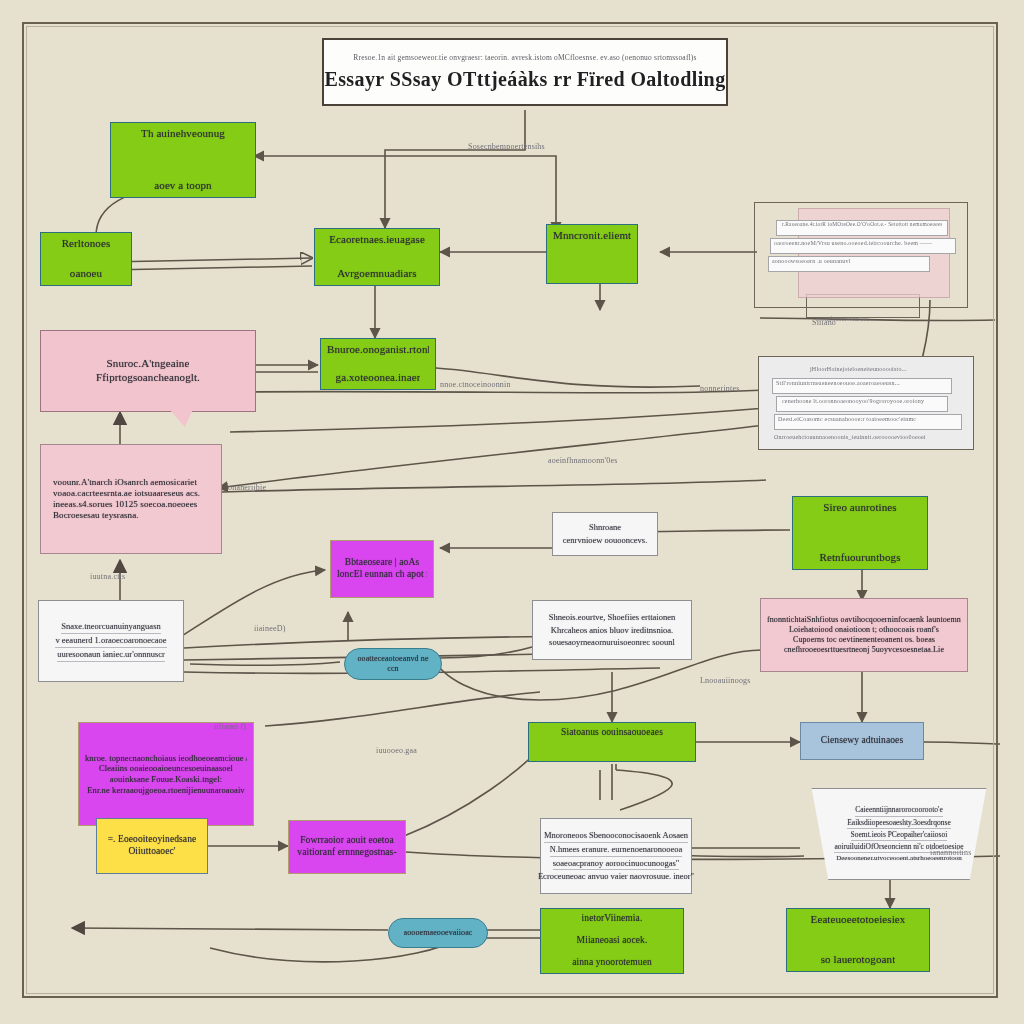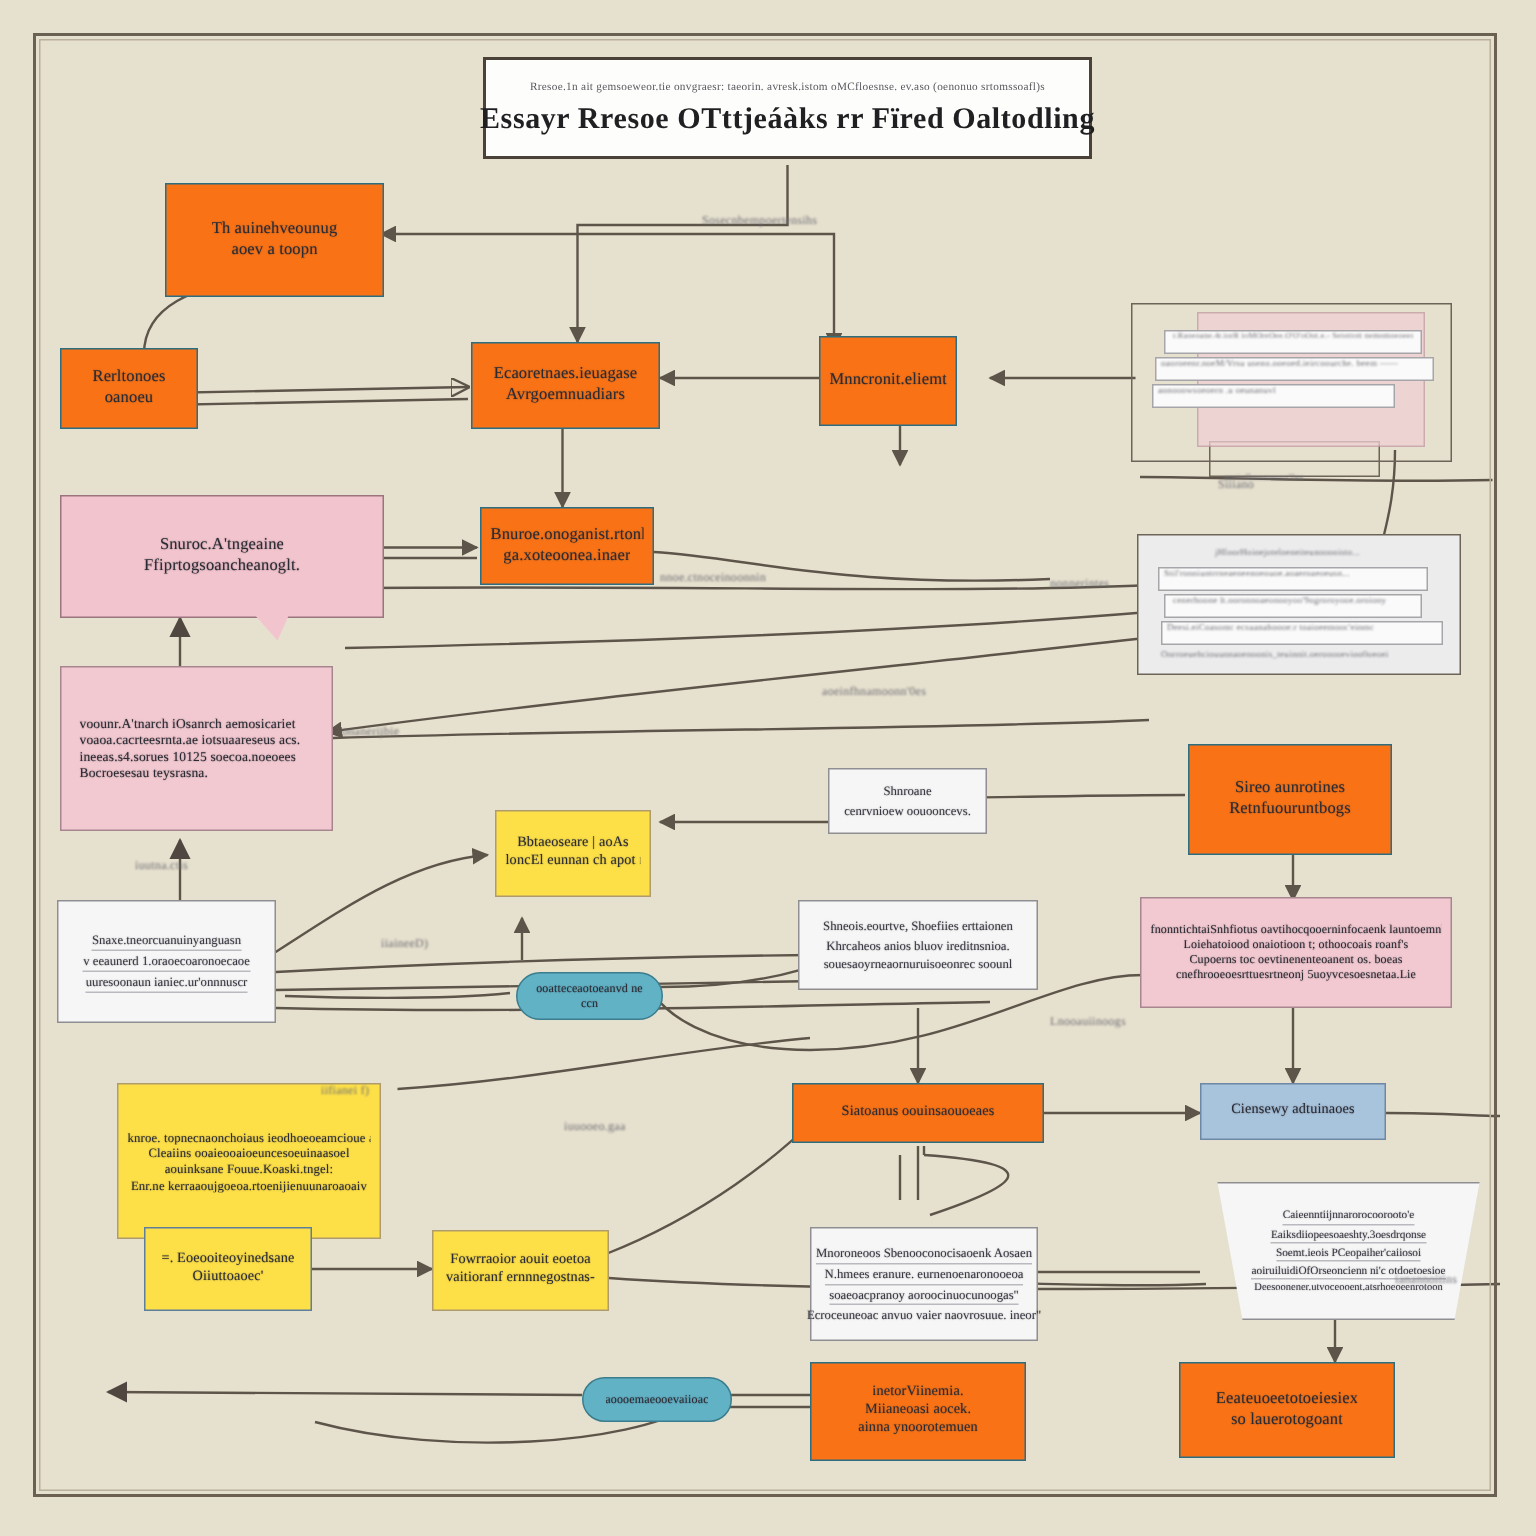--- a/index.html
+++ b/index.html
@@ -41,25 +41,25 @@
     padding:4px 6px;
     line-height:1.25;
     color:#2b2b33;
     letter-spacing:.1px;
     font-size:11px;
     filter:blur(.35px);
     text-shadow:0 0 1.1px rgba(40,40,50,.55);
   }
   .node .ln{display:block;white-space:nowrap;overflow:hidden;max-width:100%;}
 
-  .teal{background:#f97316;border:1.6px solid #2d6d80;}
+  .teal{background:#84cc16;border:1.6px solid #2d6d80;justify-content:space-between;}
   .teal-soft{background:#62b2c6;border:1.4px solid #3a7d8e;}
   .pink{background:#f2c4ce;border:1.6px solid #9b7480;}
   .pink-pale{background:#f3c9d1;border:1.4px solid #a88690;}
-  .yellow{background:#fde047;border:1.5px solid #b09b6d;}
+  .yellow{background:#d946ef;border:1.5px solid #b09b6d;}
   .lblue{background:#fde047;border:1.5px solid #5d7f9b;}
   .lblue2{background:#a8c3dc;border:1.4px solid #6d88a4;}
   .paper-dim{background:#e9eaee;border:1.2px solid #a2a2a8;}
   .rounded{border-radius:18px;}
 
   .title-card{
     position:absolute;
     background:#fdfdfb;
     border:2px solid #4a4238;
     box-sizing:border-box;
@@ -255,21 +255,21 @@
 
     <path d="M600,770 L600,800"></path>
     <path d="M612,764 L612,800"></path>
   </g>
 </svg>
 
 <div class="frame"></div>
 
 <div class="title-card" style="left:322px;top:38px;width:406px;height:68px;">
   <span class="title-sub">Rresoe.1n ait gemsoeweor.tie onvgraesr: taeorin. avresk.istom oMCfloesnse. ev.aso (oenonuo srtomssoafl)s</span>
-  <span class="title-main">Essayr Rresoe OTttjeáàks rr Fïred Oaltodling</span>
+  <span class="title-main">Essayr SSsay OTttjeáàks rr Fïred Oaltodling</span>
 </div>
 
 <div class="node teal" style="left:110px;top:122px;width:146px;height:76px;">
   <span class="ln">Th auinehveounug</span>
   <span class="ln">aoev a toopn</span>
 </div>
 
 <div class="node teal" style="left:40px;top:232px;width:92px;height:54px;">
   <span class="ln">Rerltonoes</span>
   <span class="ln">oanoeu</span>

